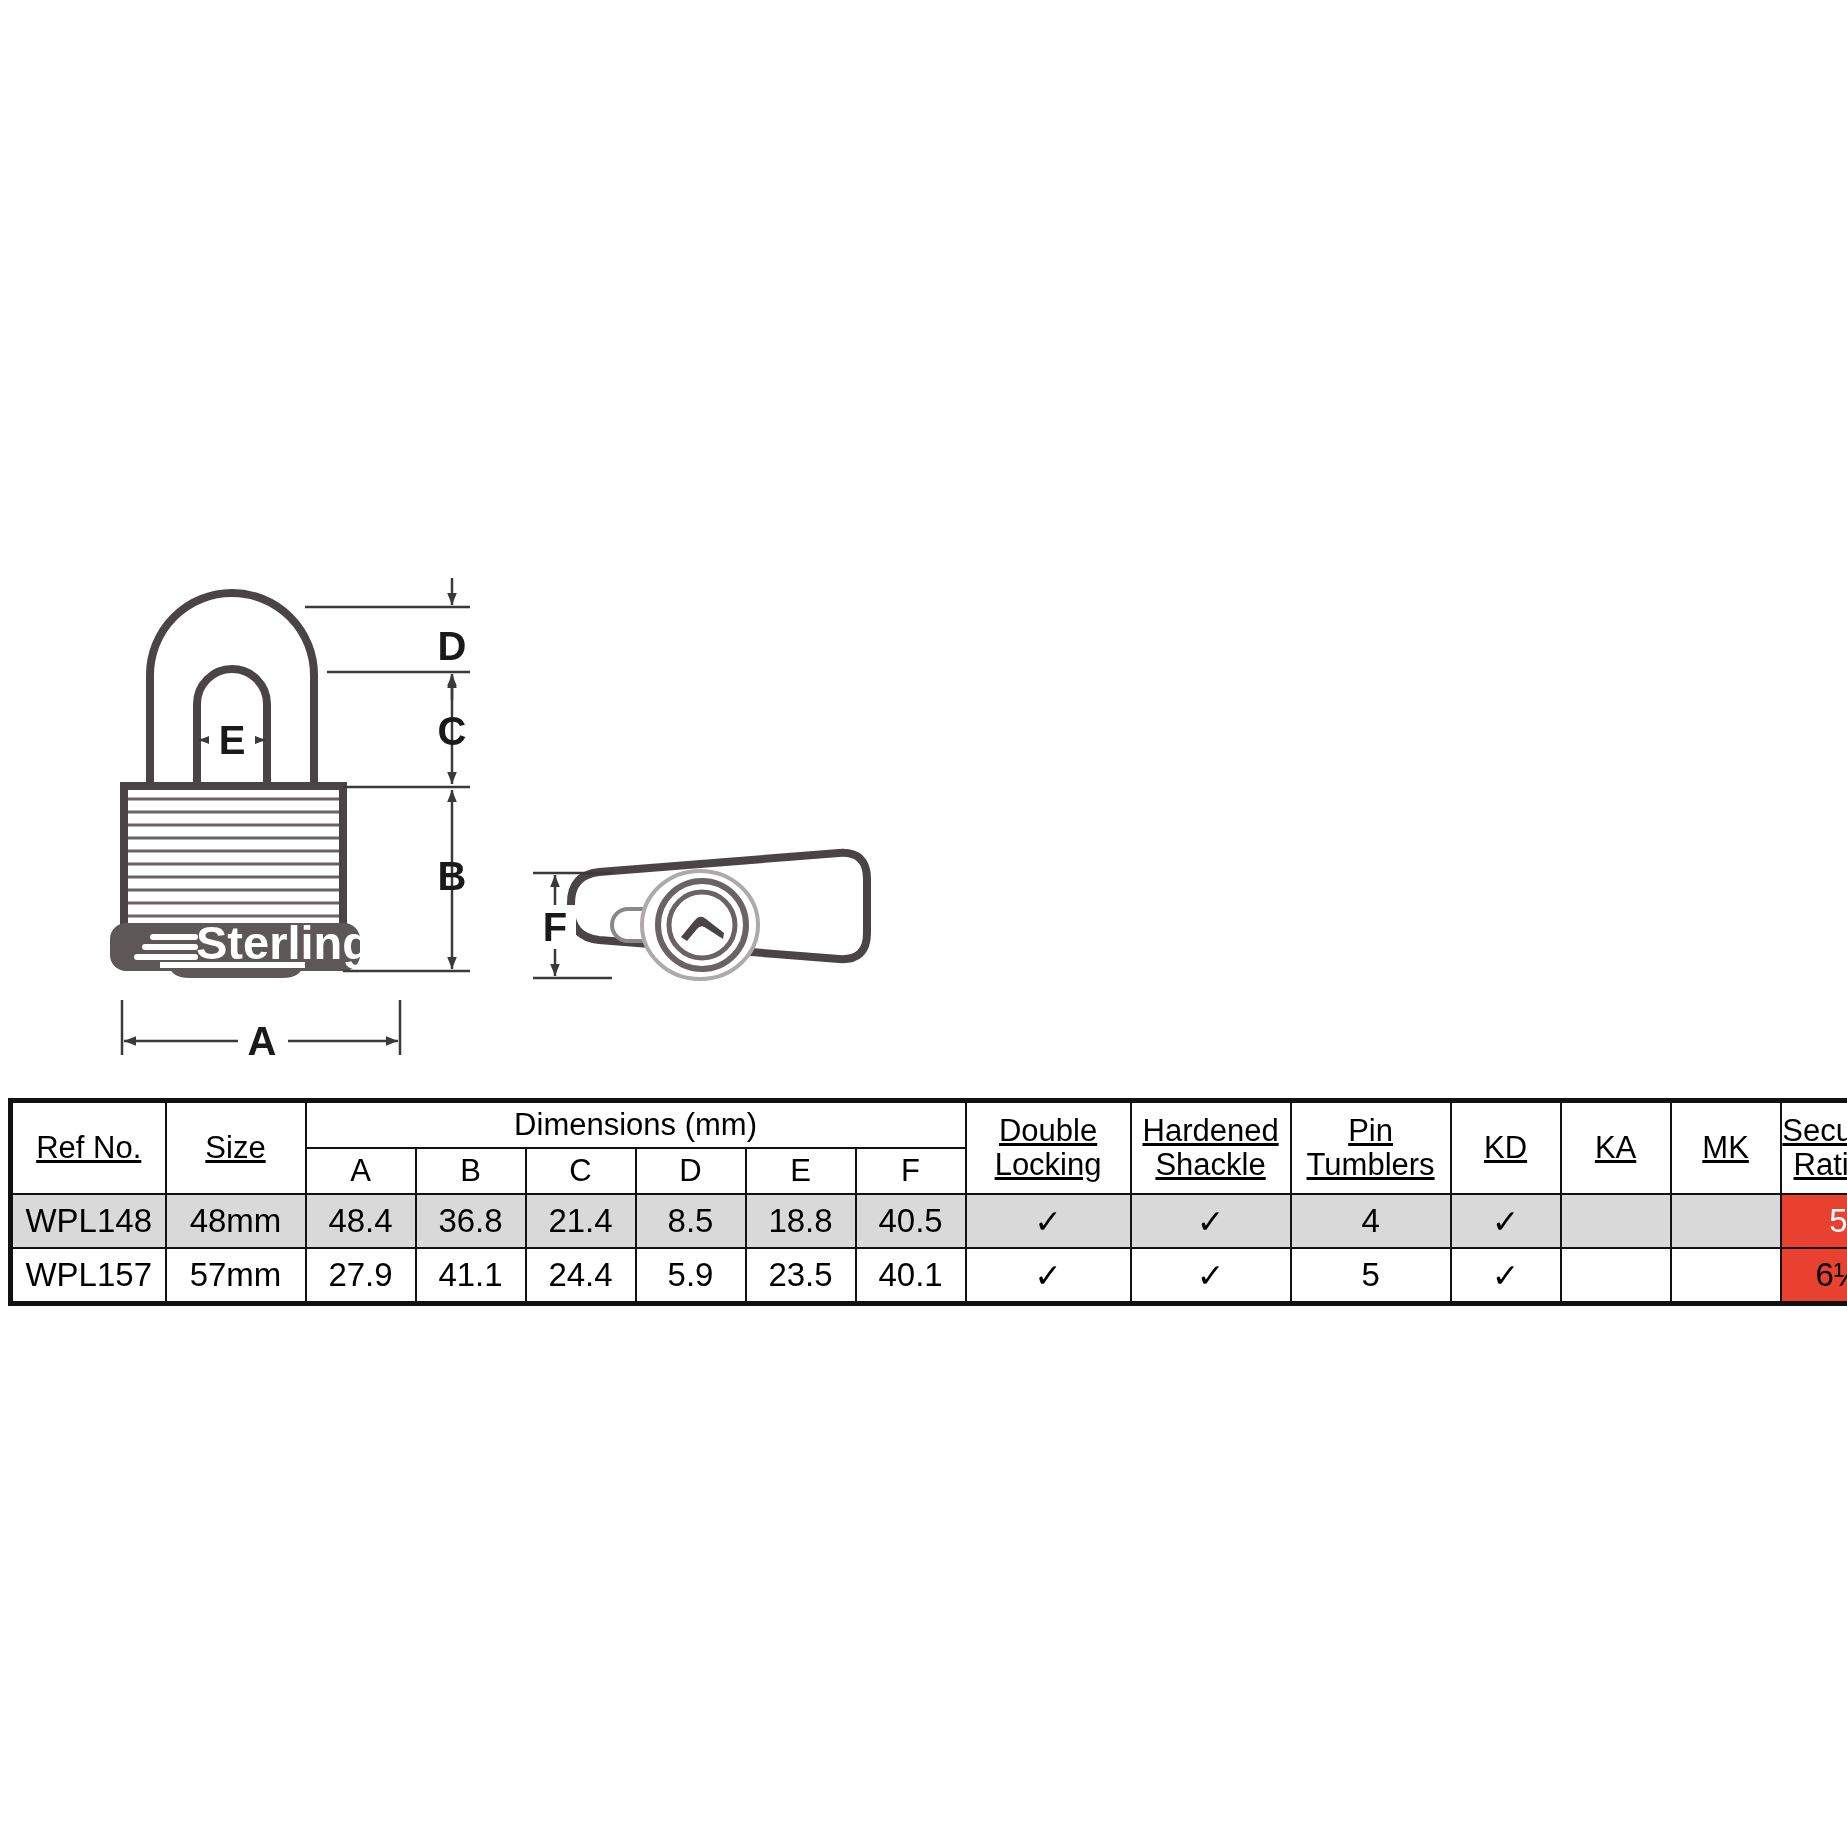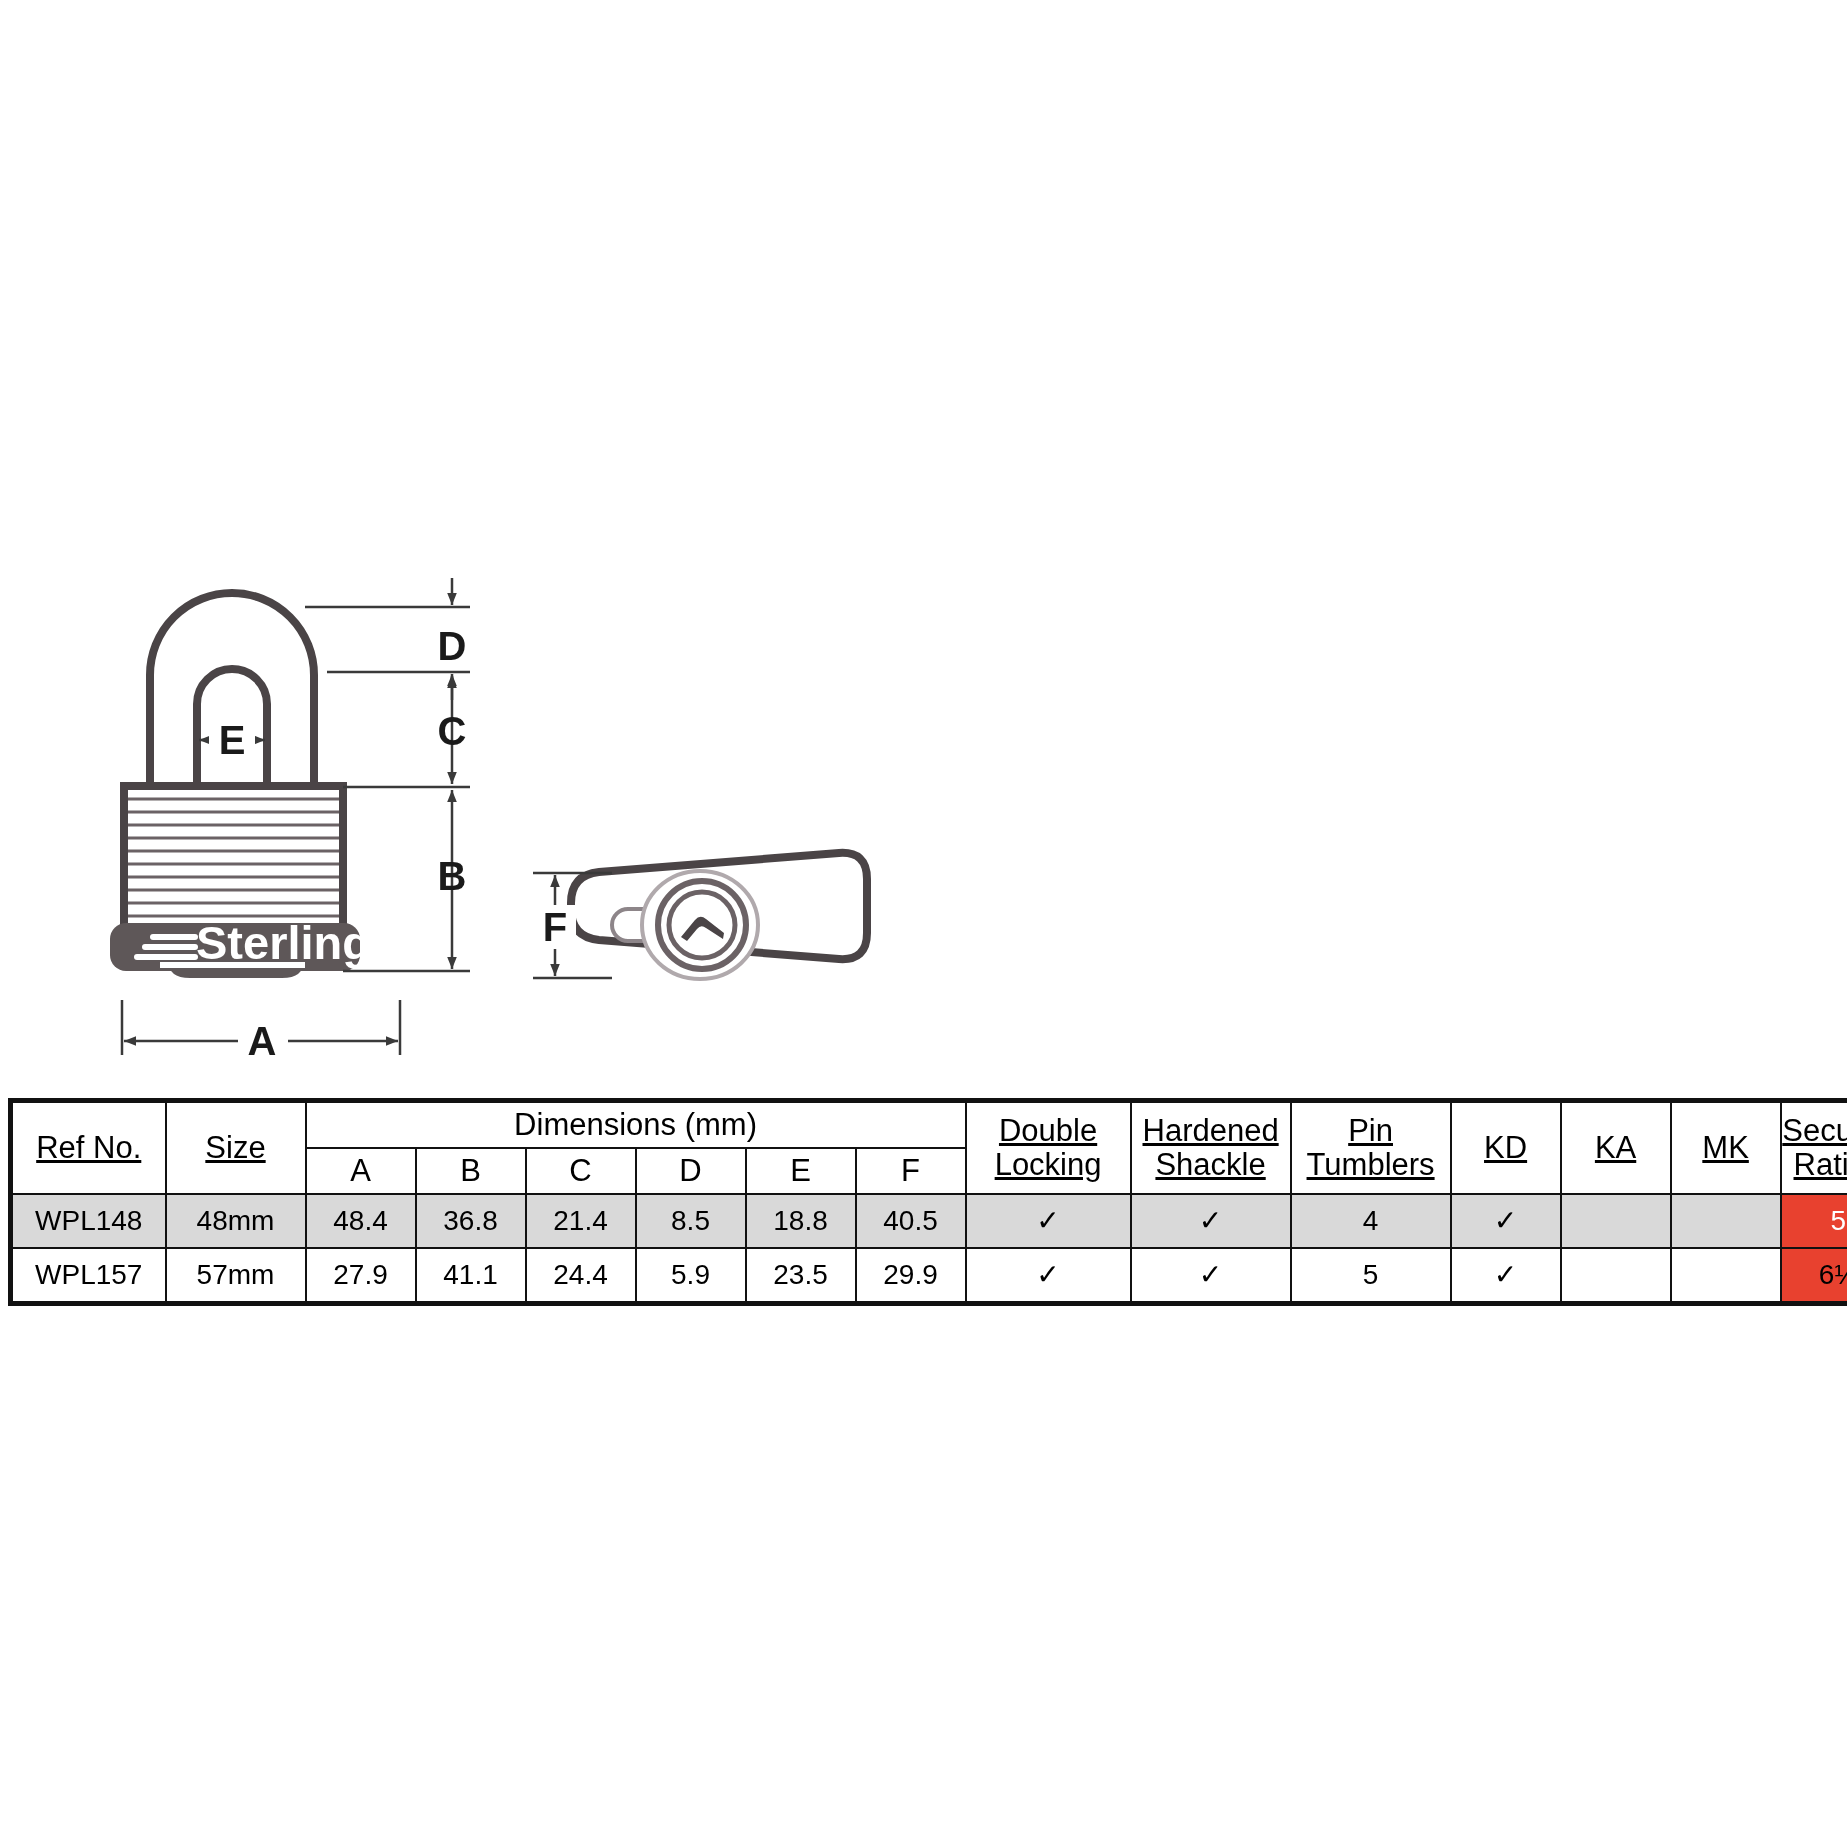--- a/index.html
+++ b/index.html
@@ -85,21 +85,21 @@
   }
   th.sub-head {
     font-weight: bold;
     font-size: 33px;
   }
   th.tall {
     height: 92px;
     text-decoration: underline;
   }
   table.spec td {
-    font-size: 28px;
+    font-size: 33px;
     height: 52px;
   }
   tr.row-shaded td {
     background: #d9d9d9;
   }
   td.rating {
     background: #e8412f;
     color: #ffffff;
   }
   tr.row-shaded td.rating {
@@ -307,21 +307,21 @@
           <td class="rating">5</td>
         </tr>
         <tr>
           <td>WPL157</td>
           <td>57mm</td>
           <td>27.9</td>
           <td>41.1</td>
           <td>24.4</td>
           <td>5.9</td>
           <td>23.5</td>
-          <td>29.9</td>
+          <td>40.1</td>
           <td class="tick">✓</td>
           <td class="tick">✓</td>
           <td>5</td>
           <td class="tick">✓</td>
           <td></td>
           <td></td>
           <td class="rating">6½</td>
         </tr>
       </tbody>
     </table>

